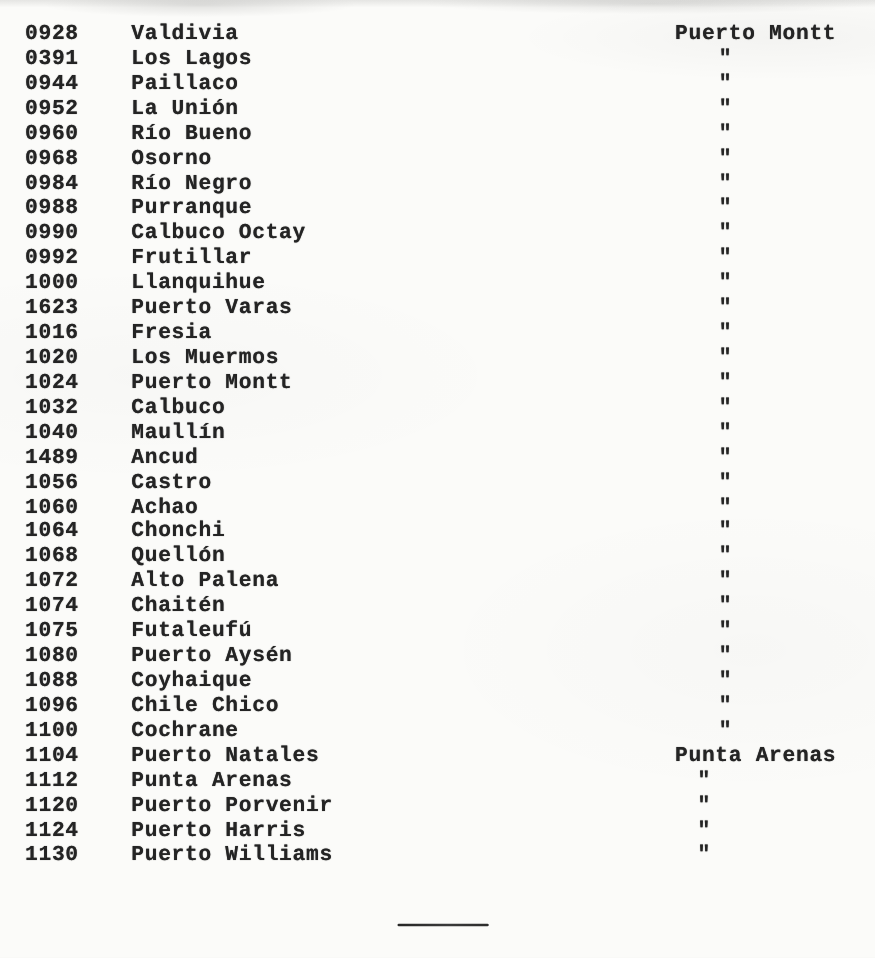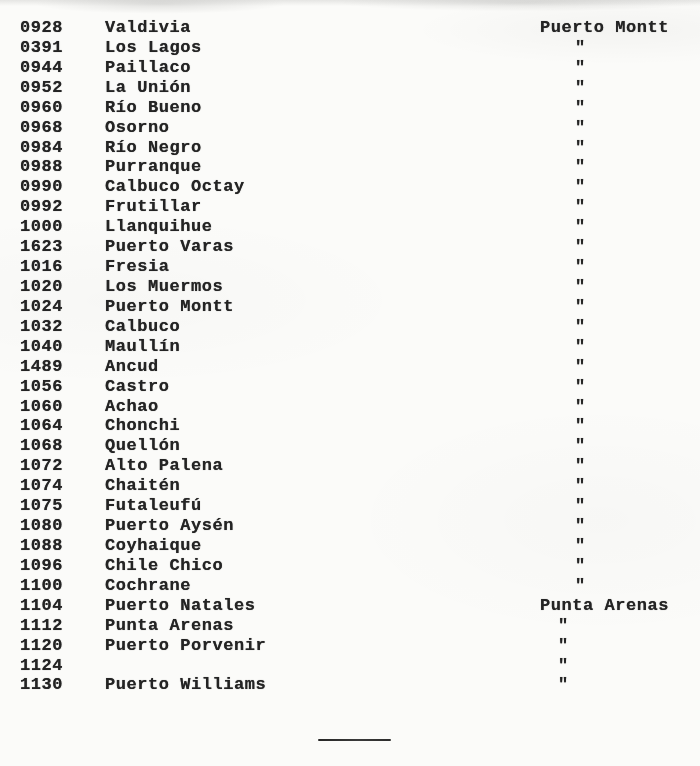--- a/index.html
+++ b/index.html
@@ -222,20 +222,21 @@
     <span class="cell name">Punta Arenas</span>
     <span class="cell region ditto" style="left: 558px;">"</span>
   </div>
       <div class="row">
     <span class="cell code">1120</span>
     <span class="cell name">Puerto Porvenir</span>
     <span class="cell region ditto" style="left: 558px;">"</span>
   </div>
       <div class="row">
     <span class="cell code">1124</span>
+    <span class="cell name">Puerto Harris</span>
     <span class="cell region ditto" style="left: 558px;">"</span>
   </div>
       <div class="row">
     <span class="cell code">1130</span>
     <span class="cell name">Puerto Williams</span>
     <span class="cell region ditto" style="left: 558px;">"</span>
   </div>
     </div>
   <div class="footer-rule"></div>
 </div>

